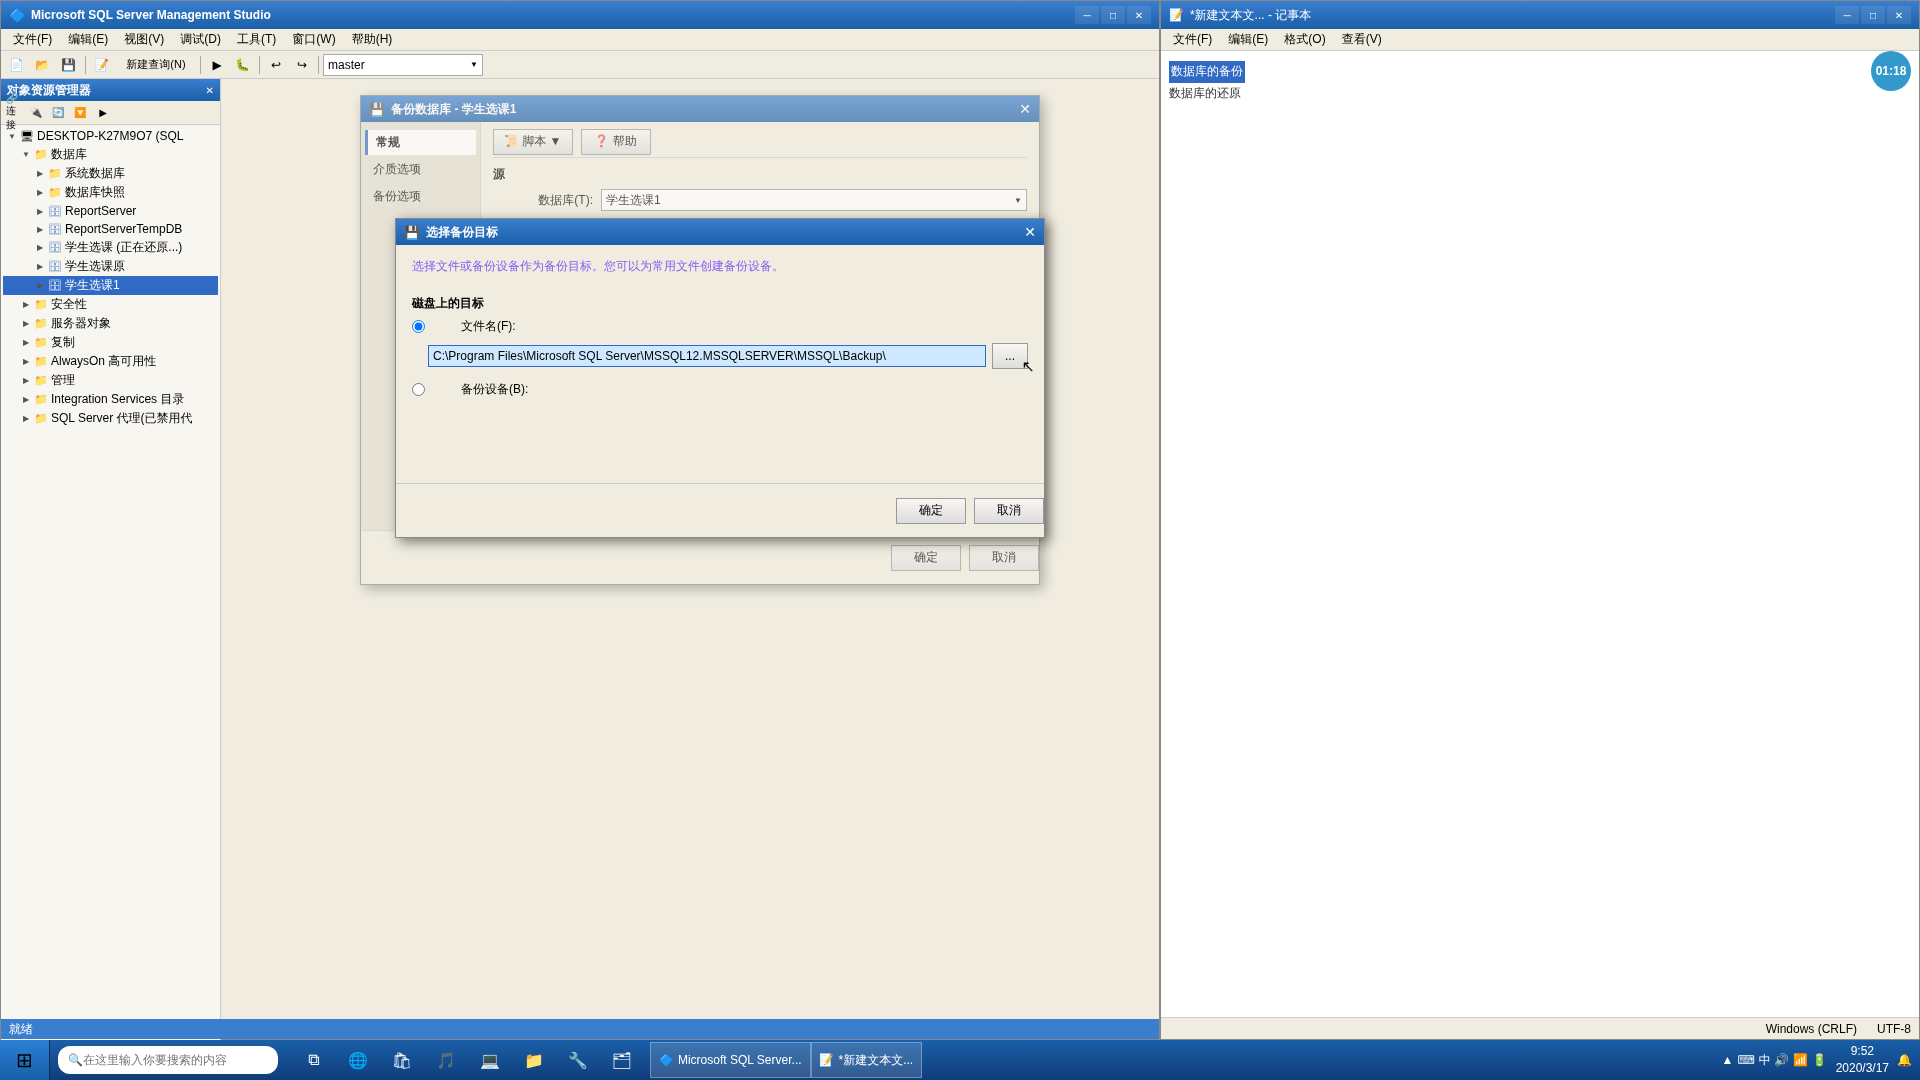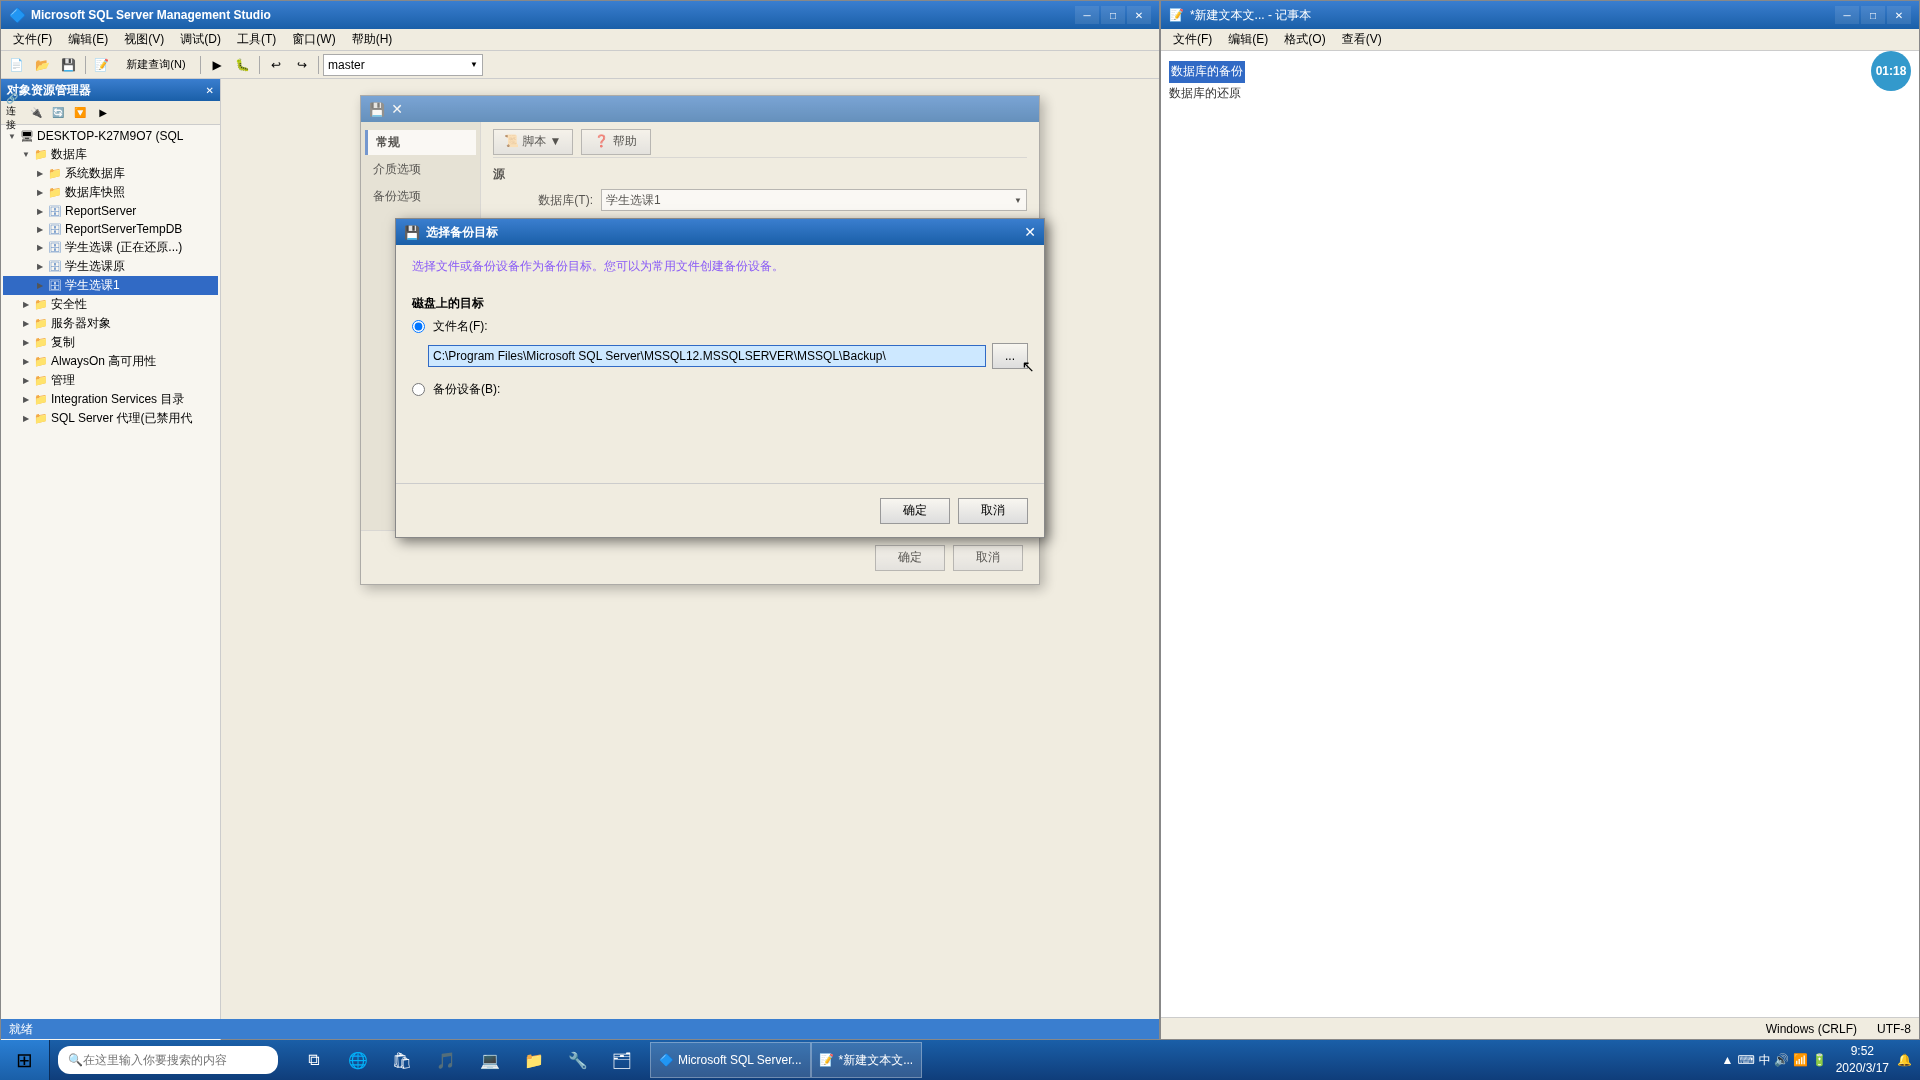--- a/index.html
+++ b/index.html
@@ -179,27 +179,27 @@
     .form-control {
       flex: 1; height: 22px; border: 1px solid #999; background: white;
       padding: 0 4px; font-size: 12px; display: flex; align-items: center;
     }
     .form-select {
       flex: 1; height: 22px; border: 1px solid #999; background: white;
       display: flex; align-items: center; padding: 0 4px; cursor: pointer; font-size: 12px;
     }
     .form-select-arrow { margin-left: auto; font-size: 8px; }
     .radio-group { display: flex; align-items: center; gap: 6px; }
-    .radio-label { font-size: 12px; }
+    .radio-label { font-size: 12px; margin-left: 28px; }
 
     .dialog-footer {
       position: absolute; bottom: 0; left: 0; right: 0; height: 54px;
       background: #f0ece0; border-top: 1px solid #ccc;
       display: flex; align-items: center; justify-content: flex-end;
-      padding: 0 16px; gap: 8px;
+      padding: 0 0; gap: 8px;
     }
     .dialog-btn {
       min-width: 70px; height: 26px; border: 1px solid #999;
       background: linear-gradient(to bottom, #f8f6f0, #ddd);
       cursor: pointer; display: flex; align-items: center; justify-content: center;
       font-size: 12px; padding: 0 10px;
     }
 
     
     .section-label {
@@ -429,20 +429,21 @@
   </div>
 
   <div class="status-bar">
     <span>就绪</span>
   </div>
 </div>
 
 <div class="dialog-backup blurred" style="opacity:0.65;">
   <div class="dialog-titlebar">
     <span style="margin-right:6px; font-size:13px;">💾</span>
+    <span class="dialog-titlebar-title">备份数据库 - 学生选课1</span>
     <span class="dialog-titlebar-btn">✕</span>
   </div>
 
   <div class="dialog-left">
     <div class="dialog-nav-item active">常规</div>
     <div class="dialog-nav-item">介质选项</div>
     <div class="dialog-nav-item">备份选项</div>
   </div>
 
   <div class="dialog-main">

